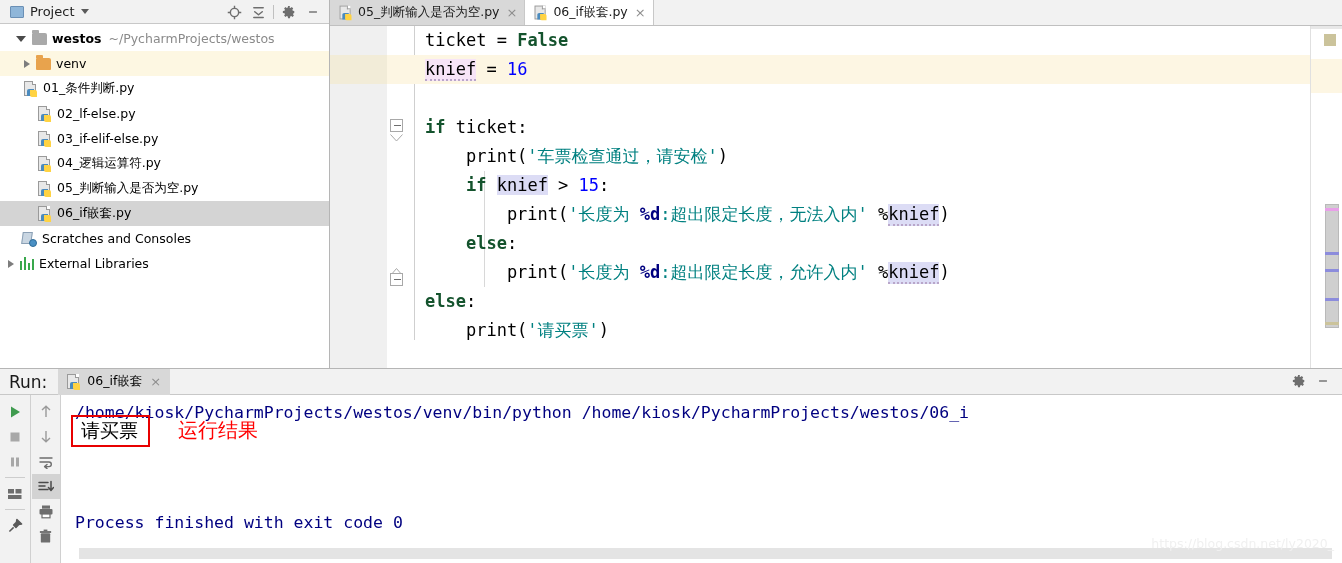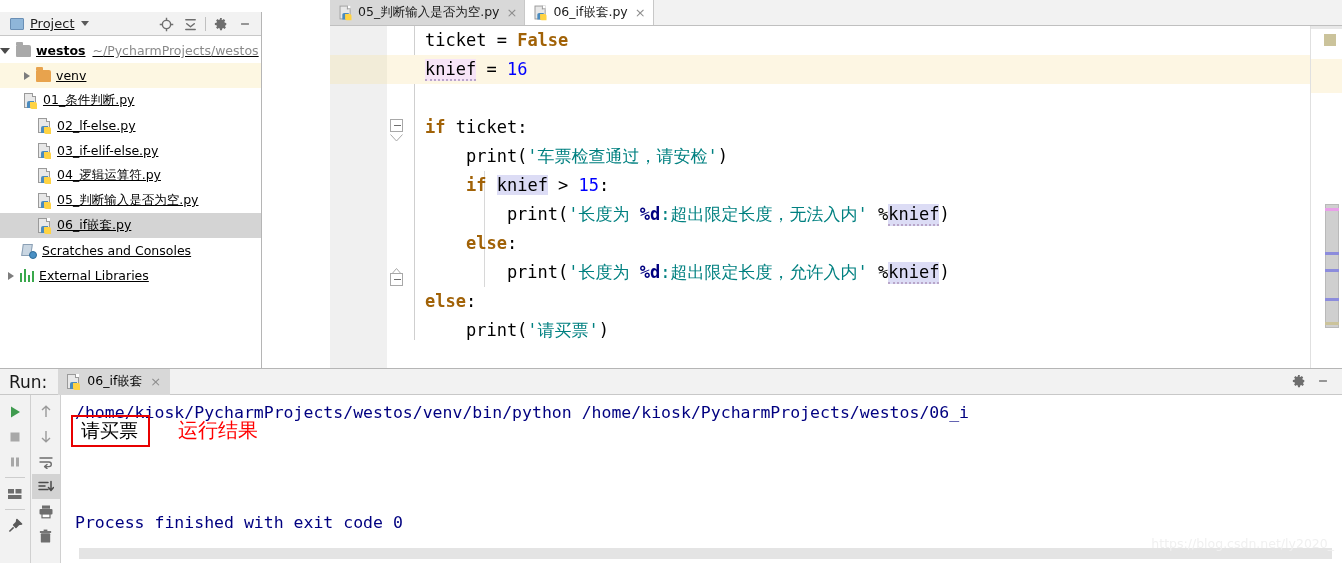--- a/index.html
+++ b/index.html
@@ -8,25 +8,24 @@
     overflow: hidden;
     background: #ffffff;
     font-family: "DejaVu Sans", sans-serif;
     font-size: 12px;
     color: #000000;
   }
   #app { position: relative; width: 1342px; height: 563px; }
 
   
   #project-panel {
-    position: absolute; left: 0; top: 12px;
-    width: 262px; height: 368px;
+    position: absolute; left: 0; top: 0;
+    width: 330px; height: 368px;
     background: #ffffff;
     border-right: 1px solid #b5b5b5;
-    text-decoration: underline;
   }
   #project-header {
     position: relative;
     height: 24px;
     background: #f2f2f2;
     border-bottom: 1px solid #c8c8c8;
     display: flex; align-items: center;
   }
   #project-header .winicon {
     width: 14px; height: 12px; margin-left: 10px; margin-right: 6px;
@@ -87,21 +86,21 @@
   #code-wrap { position: relative; height: 342px; background: #ffffff; overflow: hidden; }
   #gutter { position: absolute; left: 0; top: 0; width: 57px; height: 100%; background: #f0f0f0; }
   #gutter-fold { position: absolute; left: 57px; top: 0; width: 28px; height: 100%; background: #ffffff; }
   #fold-line { position: absolute; left: 84px; top: 0; width: 1px; height: 314px; background: #cfcfcf; }
   .lnum { position: absolute; right: 8px; font-size: 15px; color: #999999; font-family: "DejaVu Sans Mono", monospace; line-height: 29px; height: 29px; }
   .line-hl { position: absolute; left: 0; width: 100%; height: 29px; background: #fdf6e3; }
   .line-hl-num { position: absolute; left: 0; width: 57px; height: 29px; background: #f2ecd8; }
 
   .code { position: absolute; left: 95px; top: 0; font-family: "DejaVu Sans Mono", monospace;
           font-size: 17px; line-height: 29px; white-space: pre; color: #000000; }
-  .kw  { color: #a16207; font-weight: bold; }
+  .kw  { color: #14532d; font-weight: bold; }
   .str { color: #008080; }
   .num { color: #0000ff; }
   .fmt { color: #000080; font-weight: bold; }
   .hl-pink { background: #f7e4f7; }
   .hl-lav  { background: #dcdcf5; }
   .squig { border-bottom: 2px dotted #b9a6c9; }
 
   .caret { display: inline-block; width: 1.5px; height: 20px; background: #000; vertical-align: -4px; margin-right: -1.5px;}
   .foldmark { position: absolute; width: 13px; height: 13px; border: 1px solid #a8a8a8; background:#fff; }
   .foldminus { position:absolute; left:3px; top:5px; width:7px; height:1px; background:#6e6e6e; z-index:2;}
@@ -171,21 +170,21 @@
         <span class="ico">
           <svg width="14" height="14" viewBox="0 0 16 16">
               <path d="M3.5 8h9" stroke="#6e6e6e" stroke-width="1.6"></path>
             </svg>
         </span>
       </span>
     </div>
 
     <div id="project-tree">
 
-      <div class="trow" style="padding-left:0;">
+      <div class="trow" style="padding-left:16px;">
         <span class="tw open"></span>
         <span class="folder" style="margin-left:6px;"></span>
         <span class="tlabel bold">westos</span>
         <span class="tpath">~/PycharmProjects/westos</span>
       </div>
 
       <div class="trow sel-yellow" style="padding-left:24px;">
         <span class="tw hollow"></span>
         <span class="folder orange" style="margin-left:6px;"></span>
         <span class="tlabel">venv</span>

